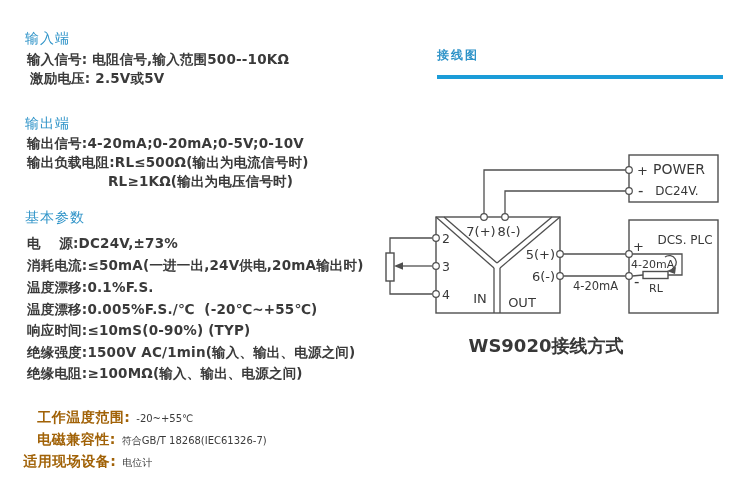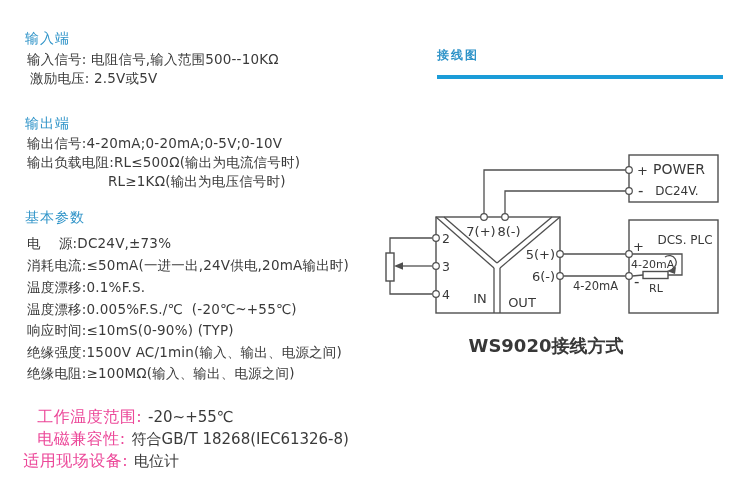--- a/index.html
+++ b/index.html
@@ -6,24 +6,24 @@
   body{
     width:738px;height:480px;position:relative;overflow:hidden;
     background:#ffffff;
     font-family:"DejaVu Sans","Liberation Sans",sans-serif;
   }
   .abs{position:absolute;white-space:pre;}
   .spec-heading{
     font-size:14px;font-weight:normal;color:#2e93c8;letter-spacing:1px;
   }
   .spec-line{
-    font-size:13.5px;color:#3a3a3a;letter-spacing:0.2px;
+    font-size:13.5px;color:#3a3a3a;letter-spacing:0.2px;font-weight:bold;
   }
-  .spec-inline .lbl{font-size:16px;font-weight:normal;color:#ec4899;letter-spacing:0.5px;}
-  .spec-inline .val{font-size:15px;color:#3a3a3a;margin-left:6px;}
+  .spec-inline .lbl{font-size:14px;font-weight:bold;color:#a16207;letter-spacing:0.5px;}
+  .spec-inline .val{font-size:10px;color:#3a3a3a;margin-left:6px;}
   .wiring-title{
     font-size:12px;font-weight:bold;color:#2e93c8;letter-spacing:2px;
   }
   .title-rule{position:absolute;height:3.5px;background:#1b9cd8;}
   svg text{fill:#383838;}
   .dline{stroke:#4f4f4f;stroke-width:1.3;fill:none;}
   .dbox{stroke:#4f4f4f;stroke-width:1.4;fill:#ffffff;}
   .dterm{stroke:#4f4f4f;stroke-width:1.2;fill:#ffffff;}
   .dfill{fill:#4f4f4f;stroke:none;}
 </style>
@@ -45,21 +45,21 @@
 <div class="abs spec-line" style="left:27px;top:279px">温度漂移:0.1%F.S.</div>
 <div class="abs spec-line" style="left:27px;top:301px">温度漂移:0.005%F.S./℃  (-20℃~+55℃)</div>
 <div class="abs spec-line" style="left:27px;top:322px">响应时间:≤10mS(0-90%) (TYP)</div>
 <div class="abs spec-line" style="left:27px;top:344px">绝缘强度:1500V AC/1min(输入、输出、电源之间)</div>
 <div class="abs spec-line" style="left:27px;top:365px">绝缘电阻:≥100MΩ(输入、输出、电源之间)</div>
 
 <div class="abs spec-inline" style="left:27px;top:388px">
   <span class="lbl">工作温度范围:</span><span class="val">-20~+55℃</span>
 </div>
 <div class="abs spec-inline" style="left:27px;top:410px">
-  <span class="lbl">电磁兼容性:</span><span class="val">符合GB/T 18268(IEC61326-8)</span>
+  <span class="lbl">电磁兼容性:</span><span class="val">符合GB/T 18268(IEC61326-7)</span>
 </div>
 <div class="abs spec-inline" style="left:13px;top:432px">
   <span class="lbl">适用现场设备:</span><span class="val">电位计</span>
 </div>
 
 <div class="abs wiring-title" style="left:437px;top:47px">接线图</div>
 <div class="title-rule" style="left:437px;top:75px;width:286px"></div>
 
 <svg class="abs" style="left:380px;top:140px" width="358" height="225" viewBox="0 0 358 225">
 

